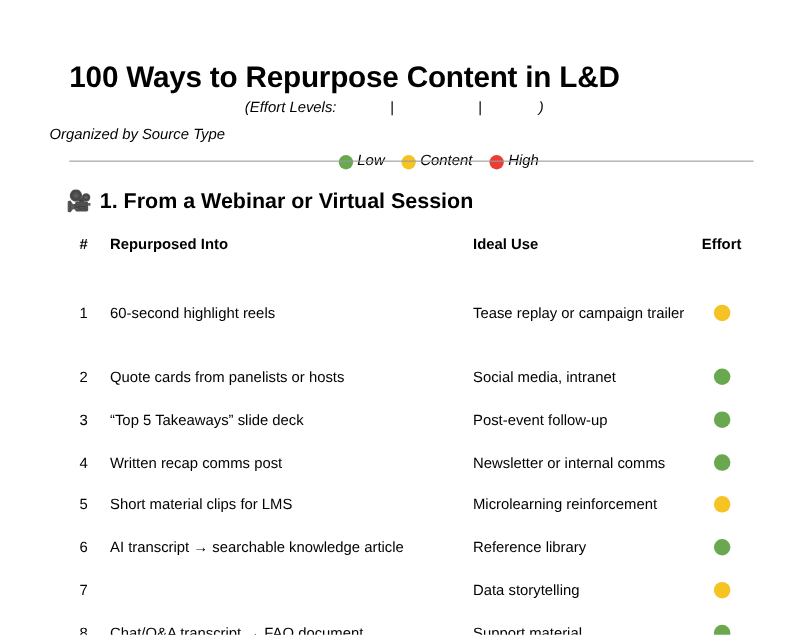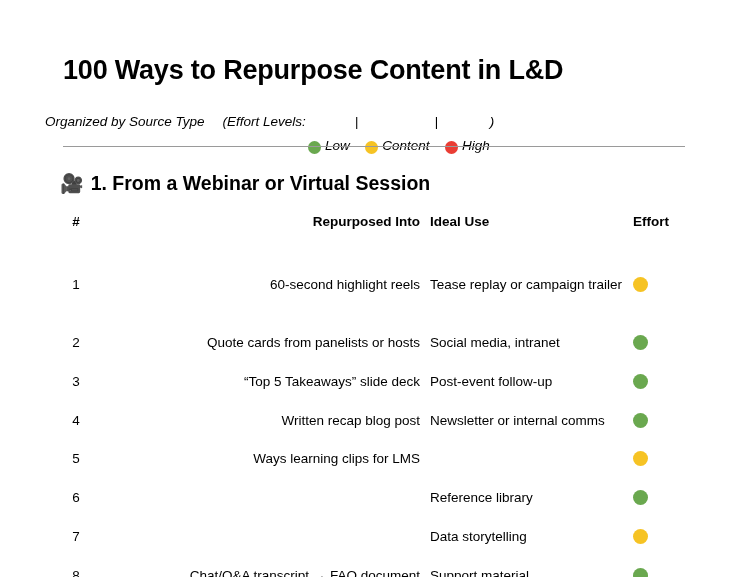--- a/index.html
+++ b/index.html
@@ -45,21 +45,20 @@
     display: flex;
     align-items: center;
     white-space: nowrap;
   }
   .subtitle-source {
     font-style: italic;
   }
   .legend-group {
     margin-left: 18px;
     display: flex;
-    align-items: center;
     font-style: italic;
   }
   .legend-item {
     display: inline-flex;
     align-items: center;
     margin-top: 48px;
   }
   .legend-dot {
     display: inline-block;
     width: 13px;
@@ -117,32 +116,31 @@
   .c-num {
     position: absolute;
     left: 0px;
     width: 26px;
     text-align: center;
   }
   .c-item {
     position: absolute;
     left: 37px;
     width: 320px;
-    text-align: right;
   }
   .c-use {
     position: absolute;
     left: 367px;
     width: 210px;
   }
   .c-effort {
     position: absolute;
     left: 570px;
     width: 46px;
-    text-align: left;
+    text-align: center;
   }
 
   .head-row {
     height: 27px;
     font-size: 13.5px;
     font-weight: bold;
   }
   .head-row .c-num,
   .head-row .c-item,
   .head-row .c-use,
@@ -233,31 +231,33 @@
           <span class="c-effort"><span class="dot dot-low"></span></span>
         </div>
         <div class="t-row body-row" style="position: absolute; top: 131px; height: 19px;">
           <span class="c-num">3</span>
           <span class="c-item">“Top 5 Takeaways” slide deck</span>
           <span class="c-use">Post-event follow-up</span>
           <span class="c-effort"><span class="dot dot-low"></span></span>
         </div>
         <div class="t-row body-row" style="position: absolute; top: 170px; height: 19px;">
           <span class="c-num">4</span>
-          <span class="c-item">Written recap blog post</span>
+          <span class="c-item">Written recap comms post</span>
           <span class="c-use">Newsletter or internal comms</span>
           <span class="c-effort"><span class="dot dot-low"></span></span>
         </div>
         <div class="t-row body-row" style="position: absolute; top: 208px; height: 19px;">
           <span class="c-num">5</span>
-          <span class="c-item">Ways learning clips for LMS</span>
+          <span class="c-item">Short material clips for LMS</span>
+          <span class="c-use">Microlearning reinforcement</span>
           <span class="c-effort"><span class="dot dot-medium"></span></span>
         </div>
         <div class="t-row body-row" style="position: absolute; top: 247px; height: 19px;">
           <span class="c-num">6</span>
+          <span class="c-item">AI transcript → searchable knowledge article</span>
           <span class="c-use">Reference library</span>
           <span class="c-effort"><span class="dot dot-low"></span></span>
         </div>
         <div class="t-row body-row" style="position: absolute; top: 286px; height: 19px;">
           <span class="c-num">7</span>
           <span class="c-use">Data storytelling</span>
           <span class="c-effort"><span class="dot dot-medium"></span></span>
         </div>
         <div class="t-row body-row" style="position: absolute; top: 325px; height: 19px;">
           <span class="c-num">8</span>

